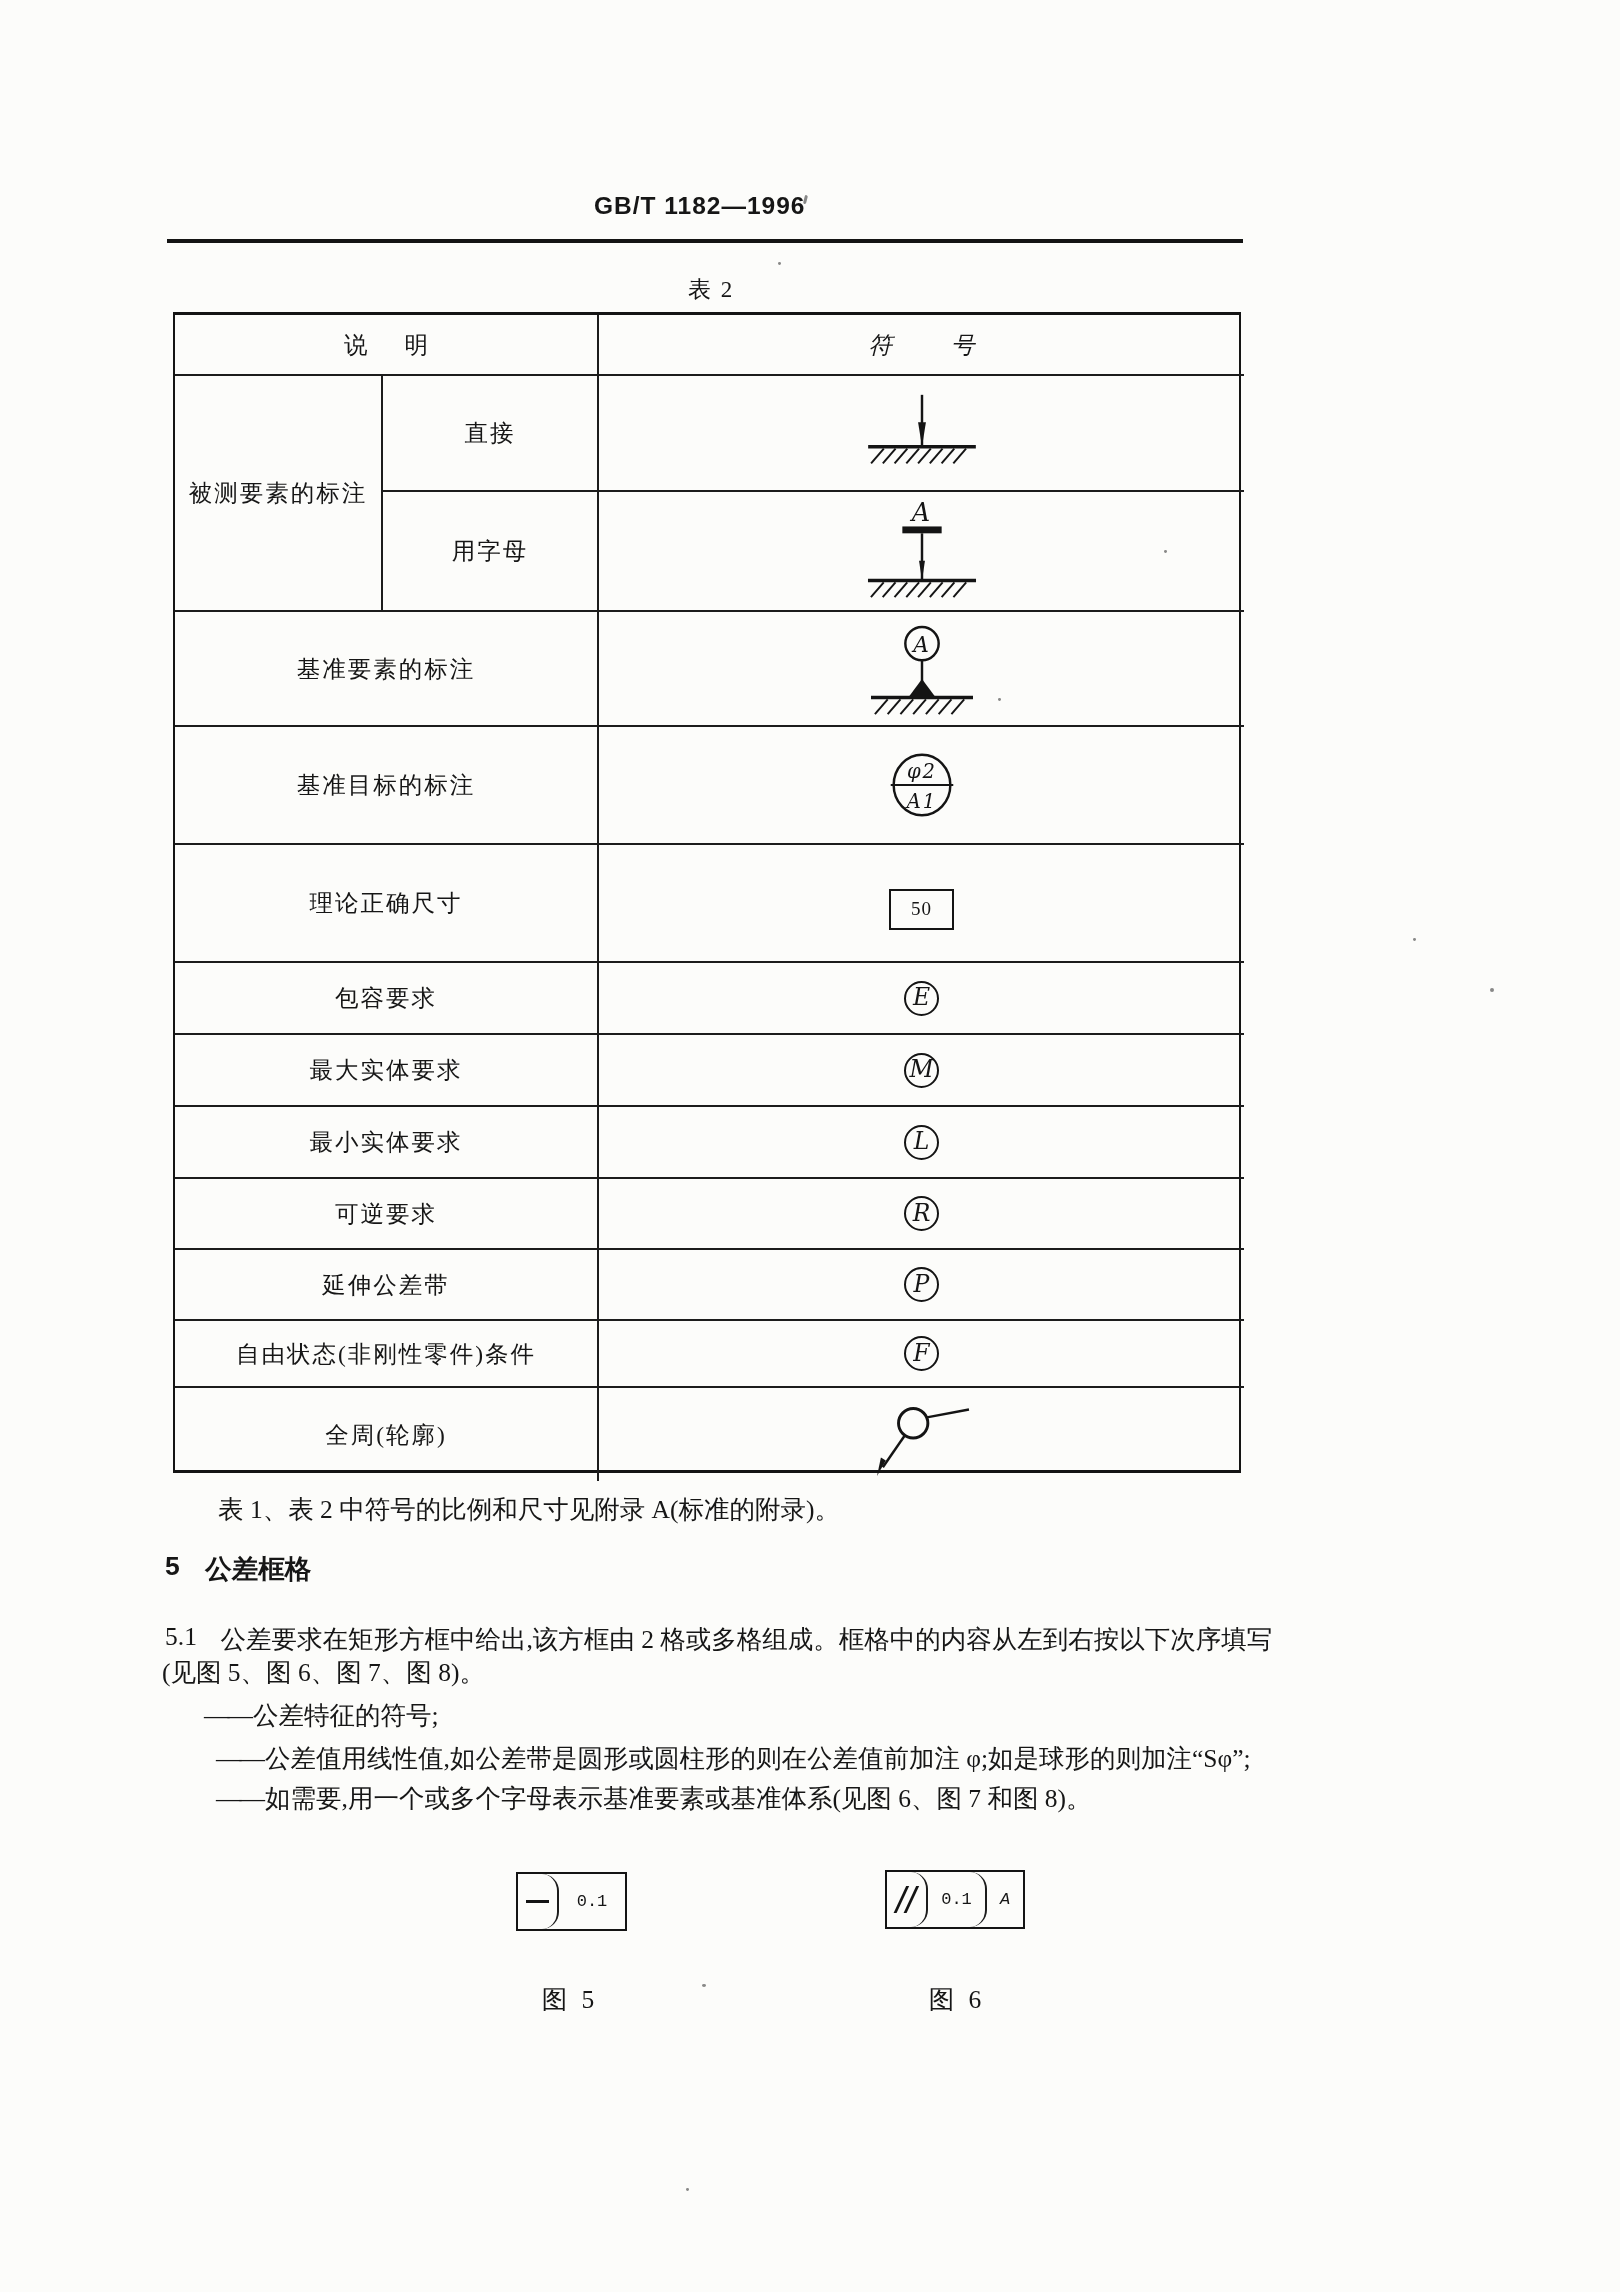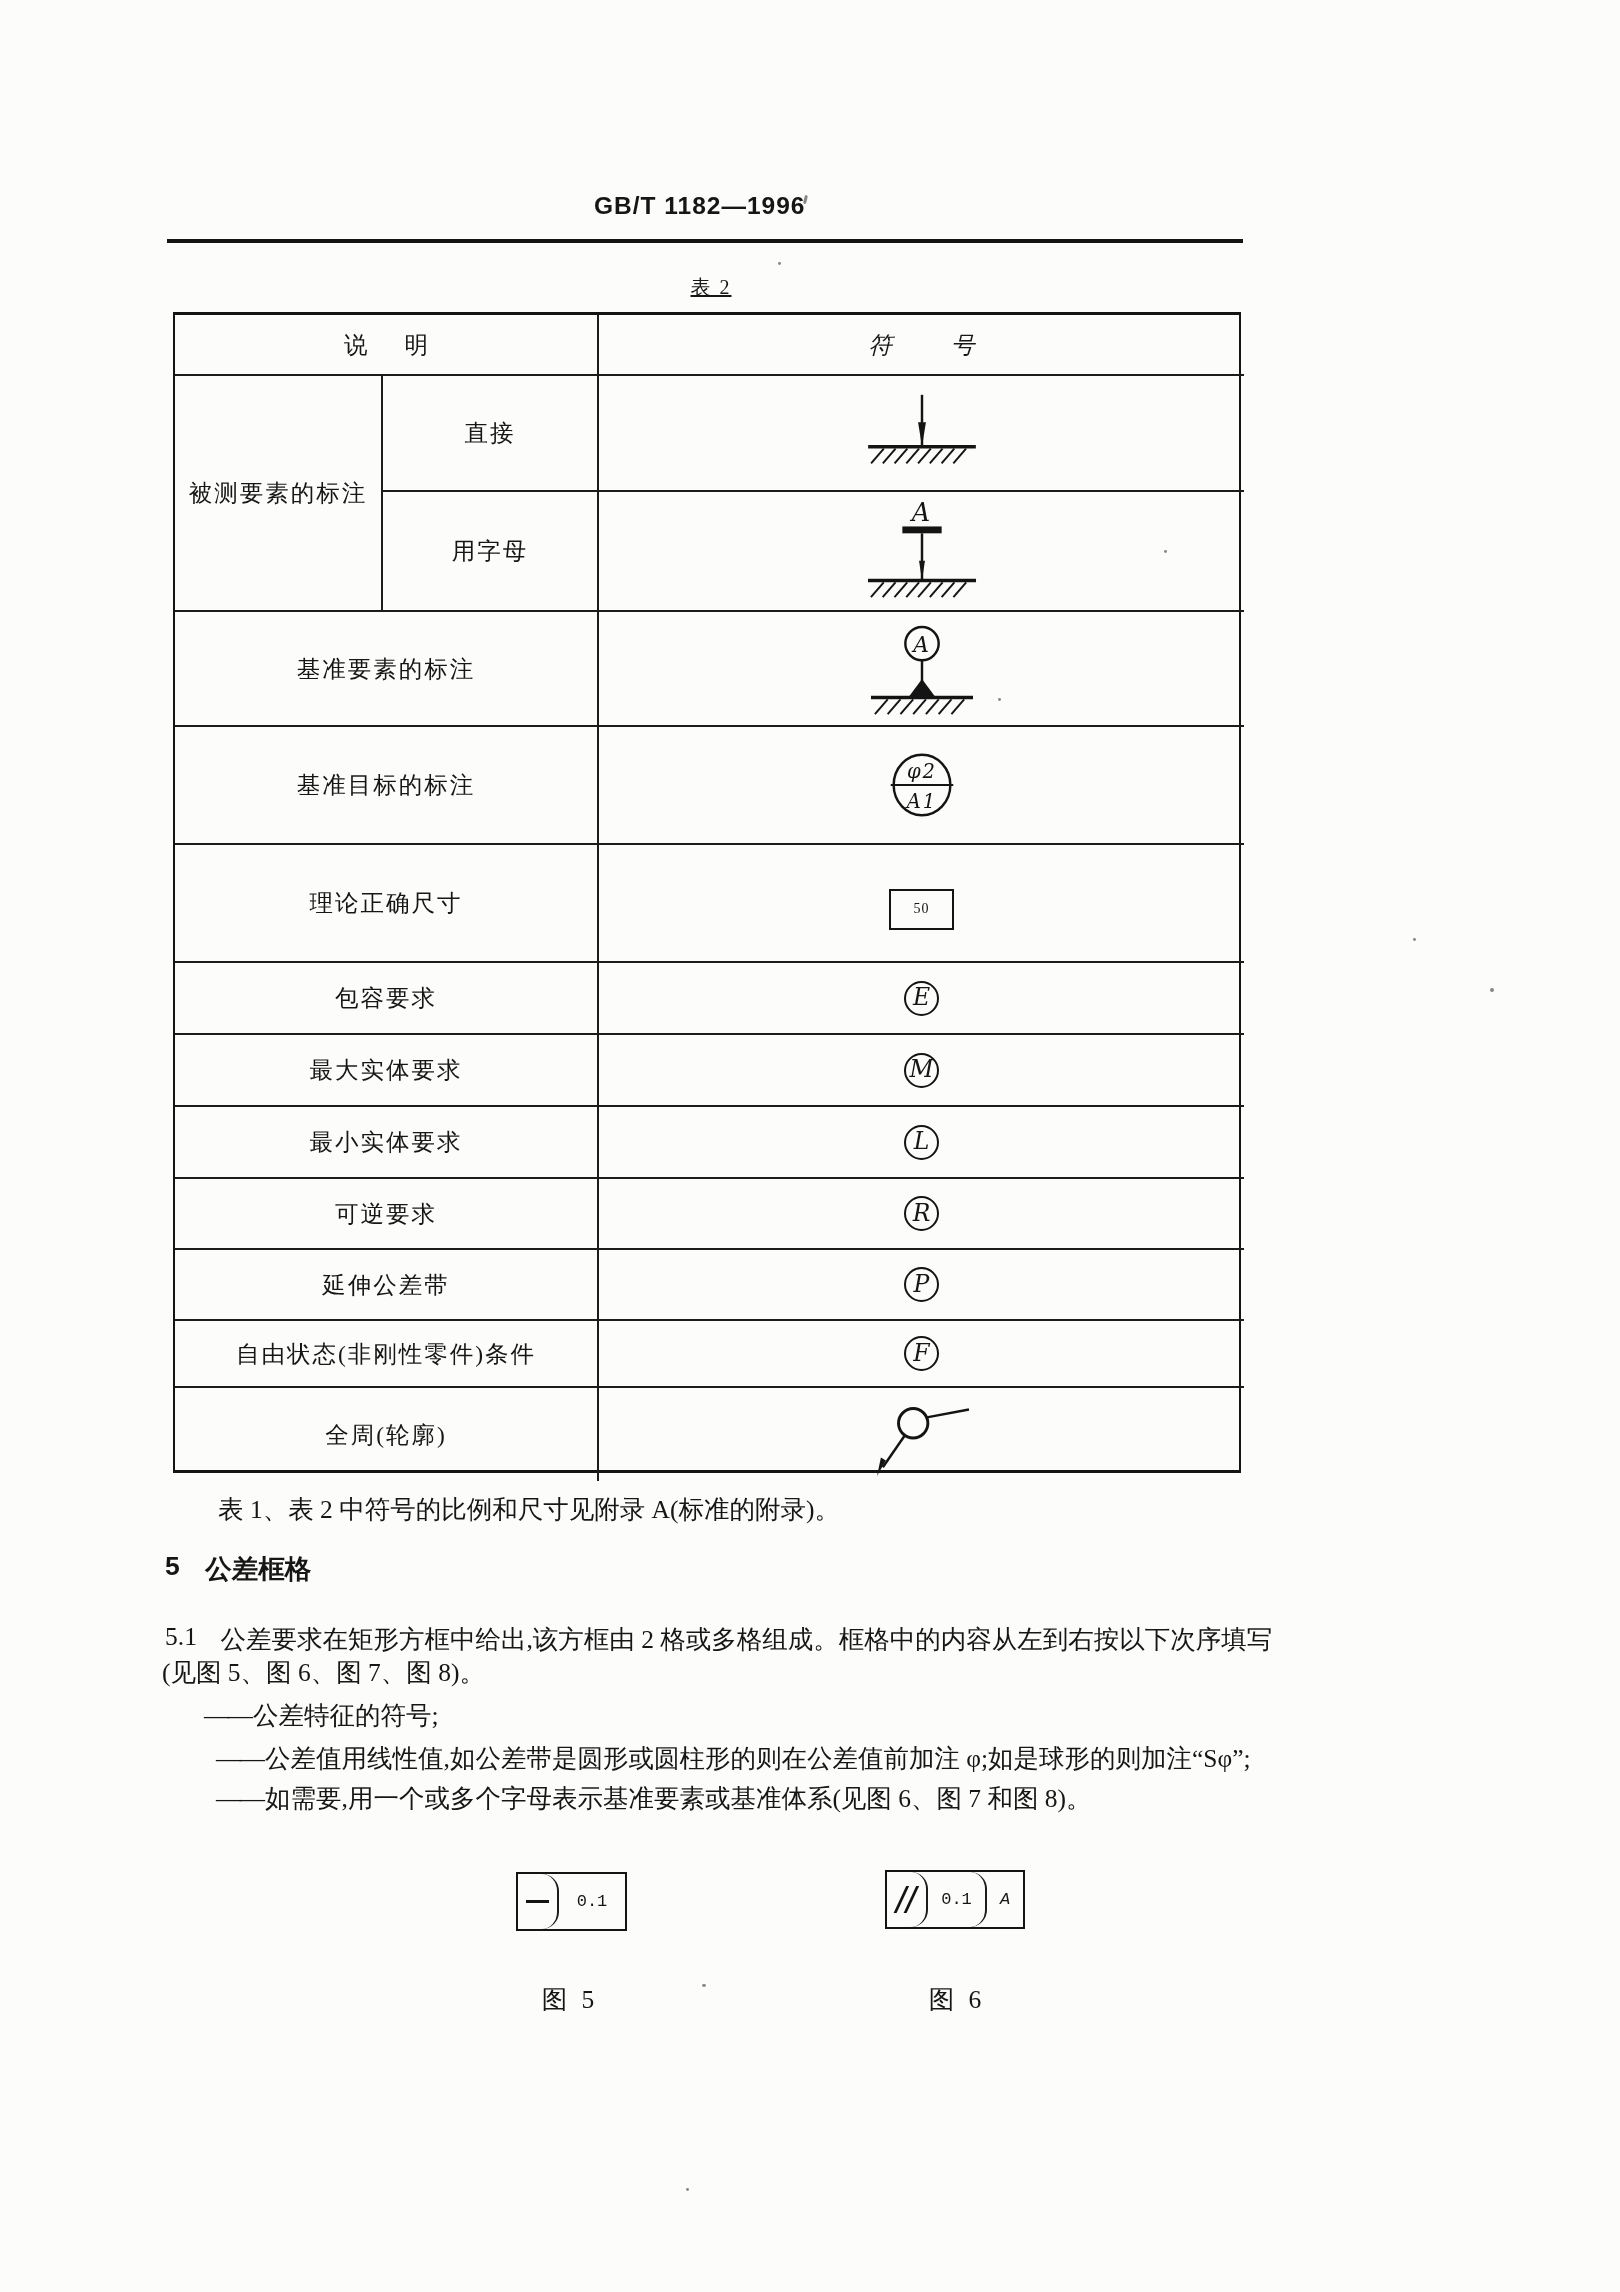--- a/index.html
+++ b/index.html
@@ -12,21 +12,21 @@
   }
   .abs { position:absolute; }
   .nowrap { white-space:nowrap; }
 
   
   .std-no {
     font-family:"Liberation Sans", sans-serif;
     font-weight:bold; font-size:24.5px; letter-spacing:1px;
   }
   .head-rule { background:#141414; }
-  .tbl-caption { font-size:20px; letter-spacing:2px;text-decoration:underline; }
+  .tbl-caption { font-size:23px; letter-spacing:2px; }
 
   
   .t2 {
     display:grid;
     grid-template-columns:208px 216px 645px;
     grid-template-rows:61px 116px 120px 115px 118px 118px 72px 72px 72px 71px 71px 67px 93px;
     border:2.9px solid #141414; border-top-width:3.9px; border-bottom-width:3.9px;
   }
   .cell {
     display:flex; align-items:center; justify-content:center;
@@ -41,21 +41,21 @@
   .cletter {
     width:35px; height:35px; border:2.5px solid #141414; border-radius:50%;
     display:flex; align-items:center; justify-content:center;
     font-family:"DejaVu Serif", serif; font-style:italic; font-size:23.5px;
     letter-spacing:0; padding-bottom:2px;
   }
   
   .dimbox {
     width:65px; height:41px; border:2.9px solid #141414;
     display:flex; align-items:center; justify-content:center;
-    font-size:14px; letter-spacing:1px;margin-top:12px;
+    font-size:19px; letter-spacing:1px;margin-top:12px;
   }
   svg text {
     font-family:"DejaVu Serif", serif; font-style:italic;
   }
 
   
   .body-txt { font-size:25.5px; }
   .sec-head {
     font-family:"Liberation Sans", sans-serif; font-weight:bold; font-size:26.5px;
     display:flex; gap:25.5px;

